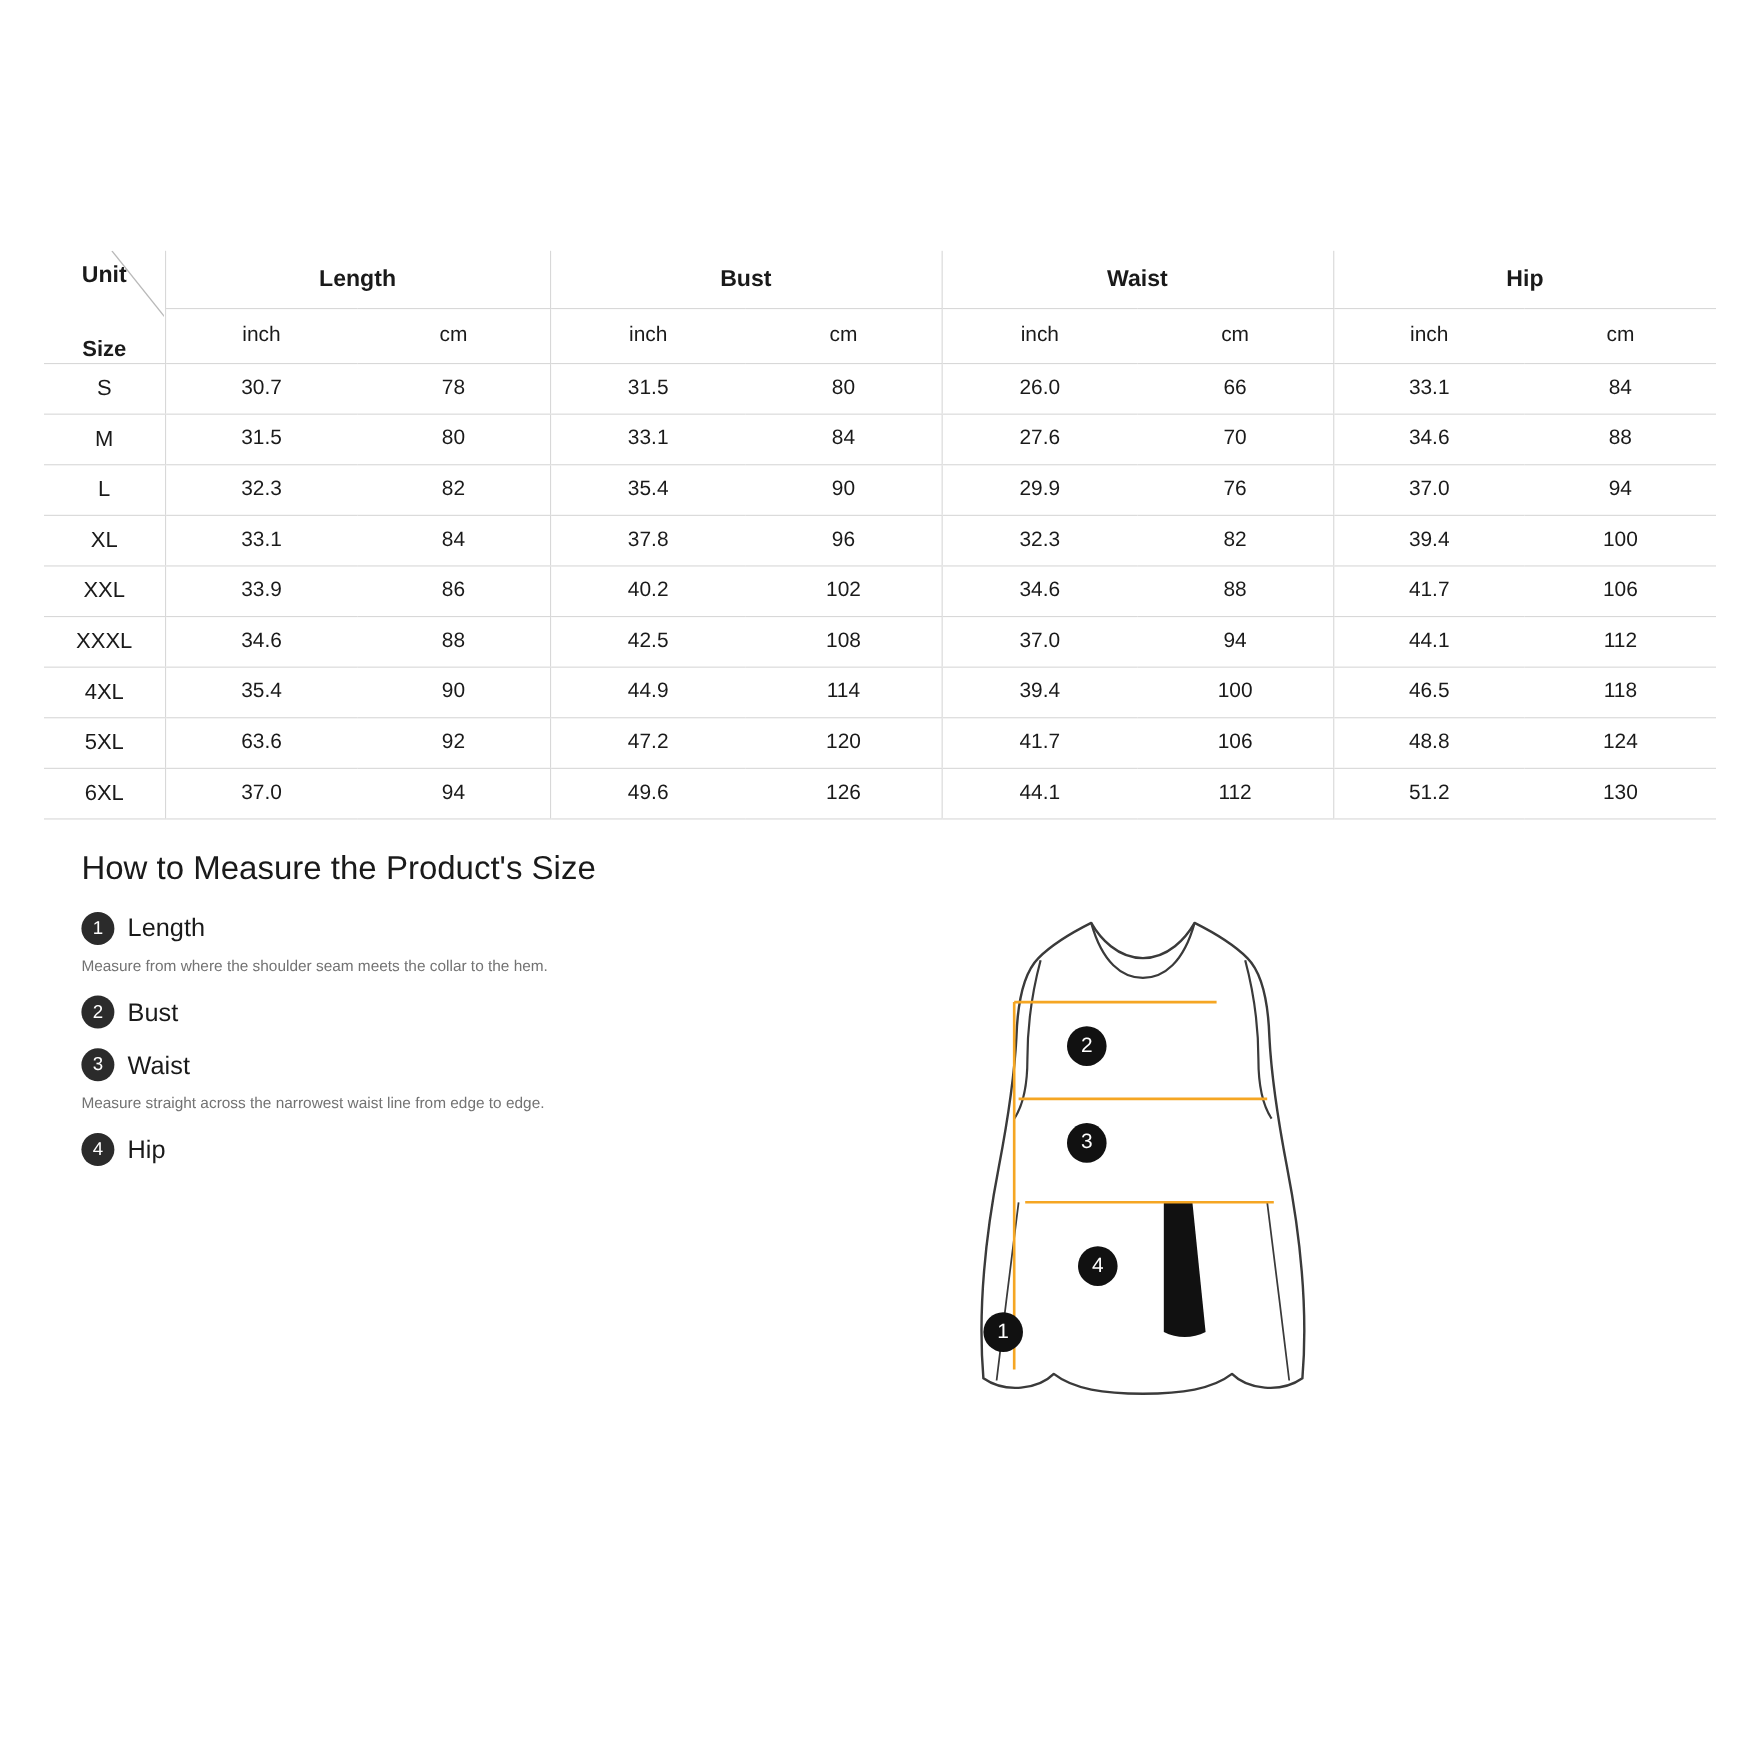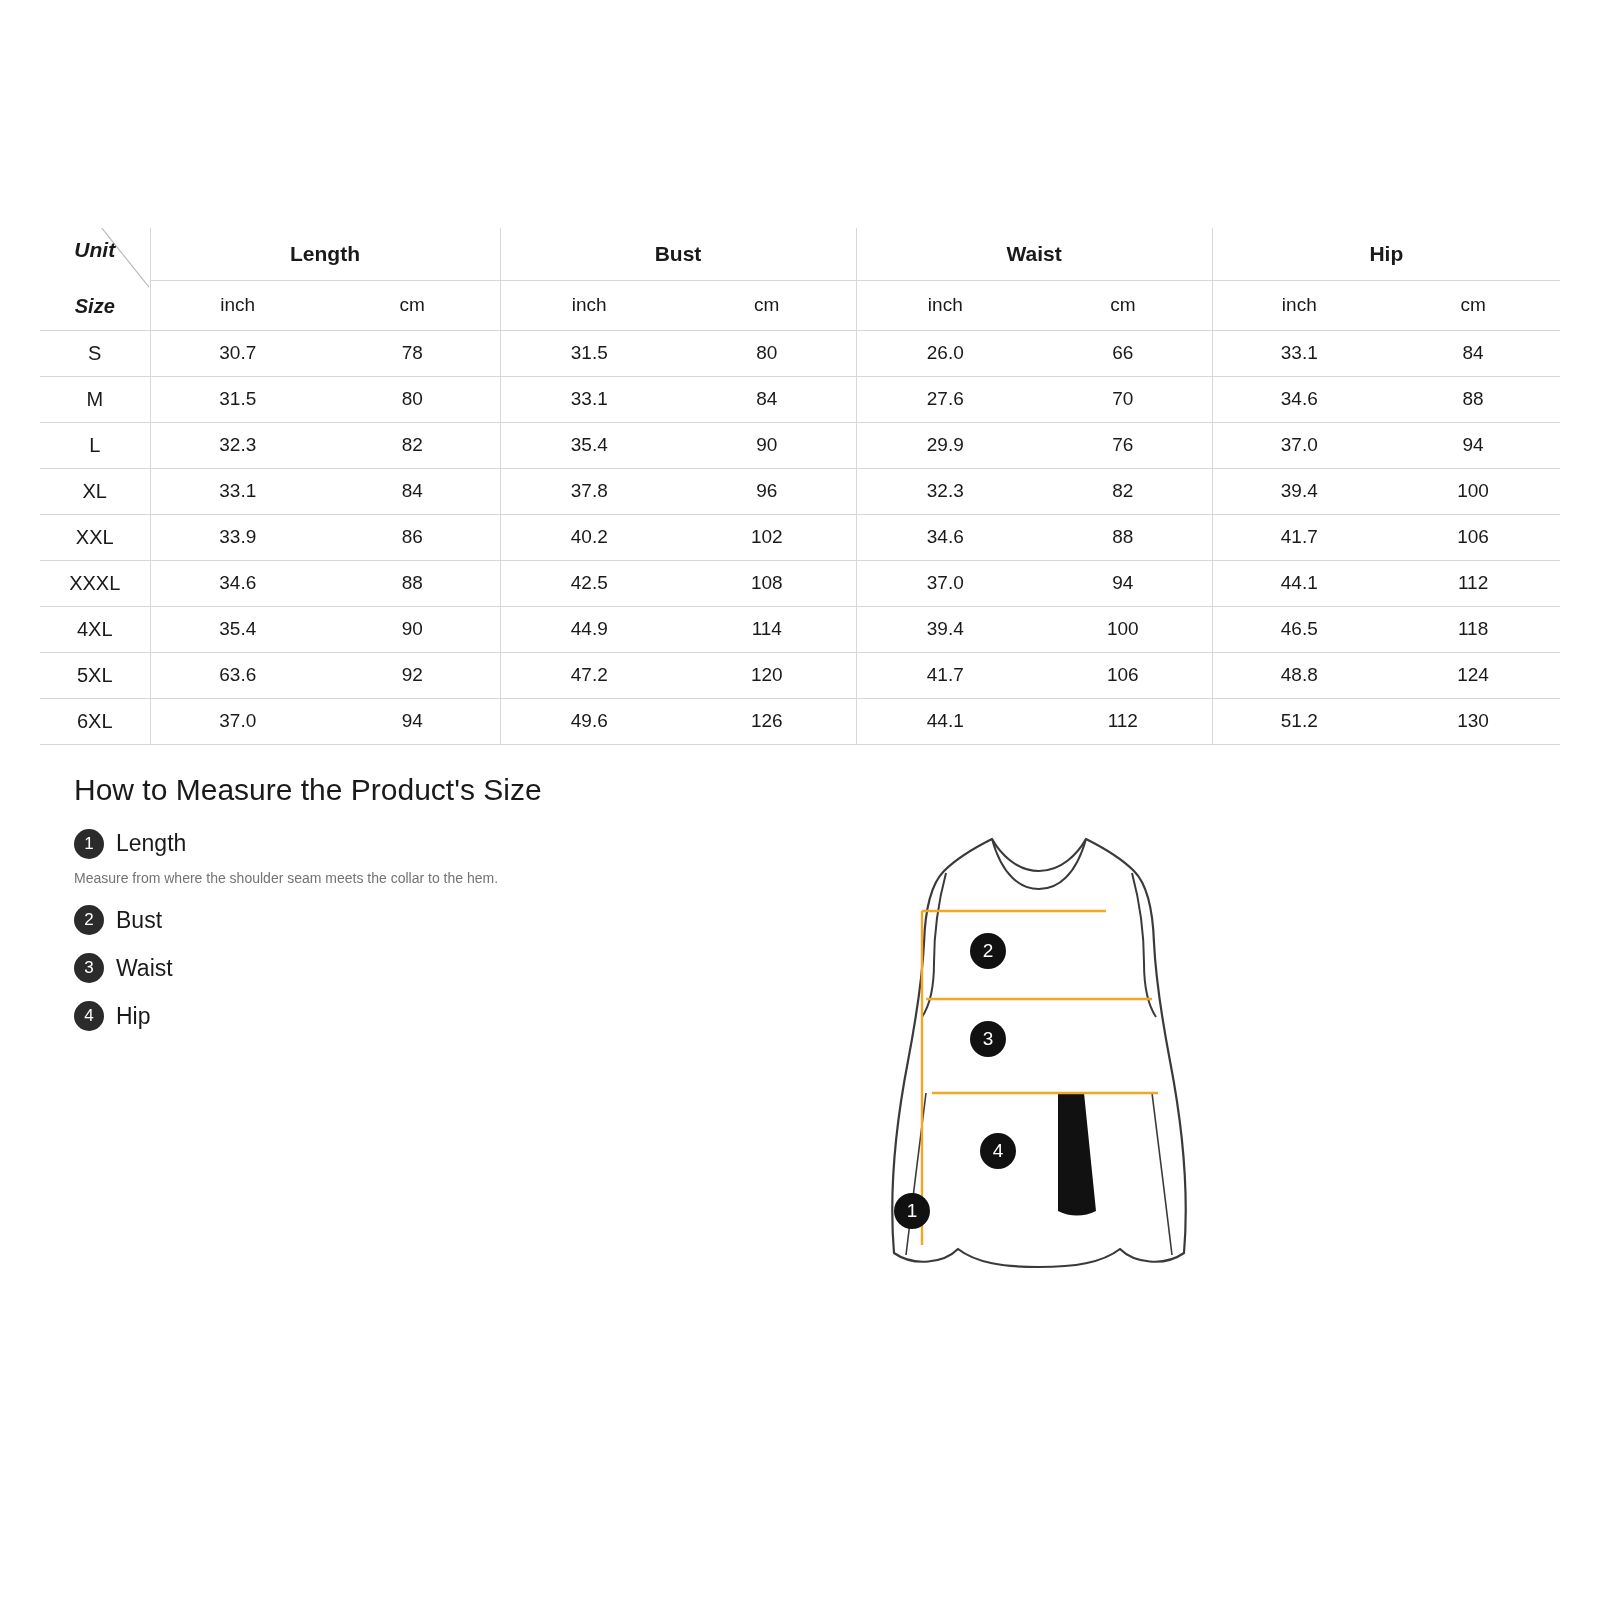--- a/index.html
+++ b/index.html
@@ -55,39 +55,38 @@
     margin-top: 29px;
   }
   .vline { border-left: 1px solid #d8d8d8; }
   
   td.split-cell, th.split-cell {
     position: relative;
     padding: 0;
     height: 102px;
     vertical-align: top;
     border-bottom: 1px solid #d8d8d8;
-    font-style: italic;
   }
   .split-inner {
     position: relative;
     width: 100%;
     height: 100%;
   }
   .split-unit {
     position: absolute;
     top: 10px;
     left: 0;
     right: 0;
     text-align: center;
     font-weight: bold;
     font-size: 21px;
   }
   .split-size {
     position: absolute;
-    bottom: 12px;
+    bottom: 0;
     left: 0;
     right: 0;
     text-align: center;
     font-weight: bold;
     font-size: 20px;
   }
   .split-diag {
     position: absolute;
     inset: 0;
   }
@@ -339,20 +338,21 @@
           <div class="badge">2</div>
           <div class="m-label">Bust</div>
         </div>
       </div>
 
       <div class="m-item">
         <div class="m-head">
           <div class="badge">3</div>
           <div class="m-label">Waist</div>
         </div>
+        <div class="m-desc">Measure straight across the narrowest waist line from edge to edge.</div>
       </div>
 
       <div class="m-item">
         <div class="m-head">
           <div class="badge">4</div>
           <div class="m-label">Hip</div>
         </div>
       </div>
     </div>
 

